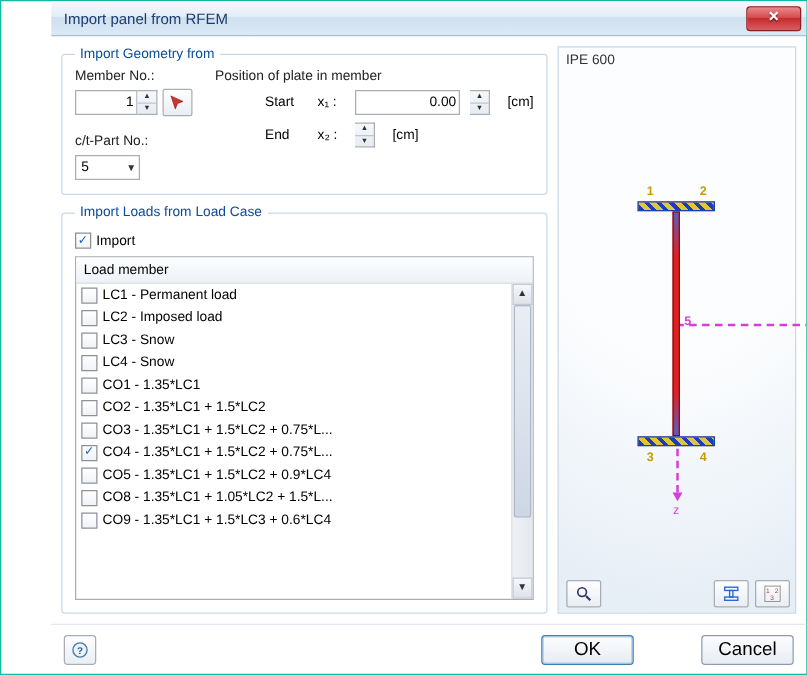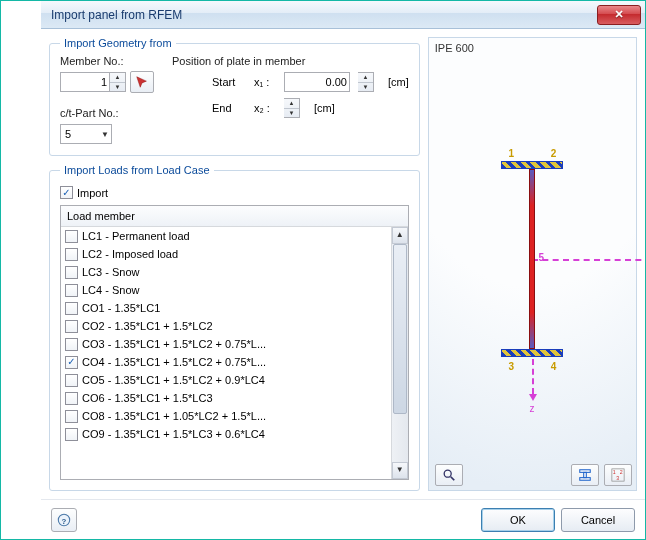--- a/index.html
+++ b/index.html
@@ -79,21 +79,21 @@
   .sp-input {
     width: 50px;
     height: 20px;
     border: 1px solid #abadb3;
     background: #fff;
     text-align: right;
     padding: 0 2px;
     font-size: 11px;
   }
   .sp-input-wide {
-    width: 66px;
+    width: 84px;
   }
   .spin-btns {
     width: 16px;
     height: 20px;
     display: inline-flex;
     flex-direction: column;
     border: 1px solid #abadb3;
     border-left: none;
     background: linear-gradient(to bottom, #f6f8fb, #e7ecf3);
   }
@@ -281,23 +281,23 @@
     justify-content:space-between;
     padding: 0 10px;
     border-top: 1px solid #e4e8ee;
   }
   .footer-btns { display:flex; gap:6px; }
   .btn {
     min-width: 74px; height: 24px;
     border:1px solid #8e9aab;
     background: linear-gradient(to bottom,#fdfdfe,#e6ecf3);
     border-radius:3px;
-    font-size:11px;
+    font-size:15px;
     cursor:pointer;
-    display:inline-flex; align-items:center; justify-content:center;
+    display:inline-flex; align-items:center; justify-content:center;margin-left:48px;
   }
   .btn.default {
     border-color:#3c7fb1;
     box-shadow: 0 0 0 1px #a6d0ea inset;
   }
   .help-btn {
     width:26px; height:24px;
     border:1px solid #abadb3;
     background: linear-gradient(to bottom,#fdfefe,#e9eef5);
     border-radius:3px;
@@ -413,24 +413,20 @@
                 <div class="list-item">
                   <span class="checkbox">✓</span>
                   <span>CO4 - 1.35*LC1 + 1.5*LC2 + 0.75*L...</span>
                 </div>
                 <div class="list-item">
                   <span class="checkbox"></span>
                   <span>CO5 - 1.35*LC1 + 1.5*LC2 + 0.9*LC4</span>
                 </div>
                 <div class="list-item">
                   <span class="checkbox"></span>
-                  <span>CO6 - 1.35*LC1 + 1.5*LC3</span>
-                </div>
-                <div class="list-item">
-                  <span class="checkbox"></span>
                   <span>CO8 - 1.35*LC1 + 1.05*LC2 + 1.5*L...</span>
                 </div>
                 <div class="list-item">
                   <span class="checkbox"></span>
                   <span>CO9 - 1.35*LC1 + 1.5*LC3 + 0.6*LC4</span>
                 </div>
               </div>
             <div class="list-scrollbar">
               <div class="sb-btn">▲</div>
               <div class="sb-track">

